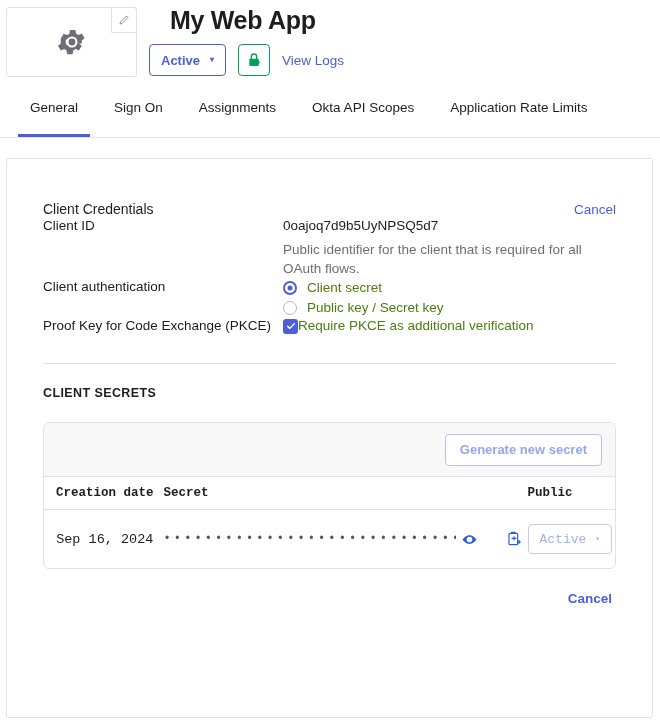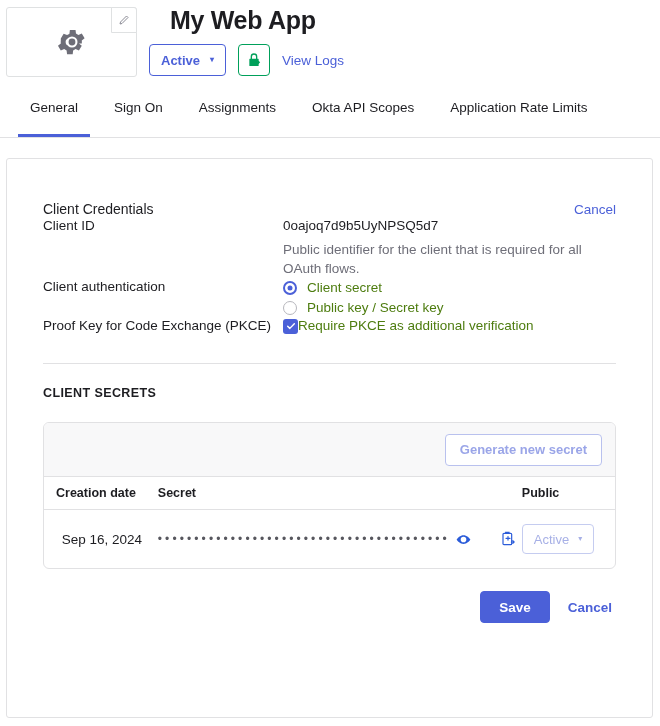--- a/index.html
+++ b/index.html
@@ -166,21 +166,21 @@
     padding-right: 13px;
   }
   .btn-generate {
     height: 32px; padding: 0 14px;
     border: 1px solid #b9c1ee; border-radius: 4px;
     background: #fff; color: #9aa5e8;
     font-family: inherit; font-size: 13px; font-weight: bold;
     cursor: default;
   }
 
-  table { width: 100%; border-collapse: collapse; }
+  table { width: 100%; border-collapse: collapse; font-family: Liberation Mono, monospace; }
   thead th {
     text-align: left;
     font-size: 12.5px; font-weight: bold; color: #1d1d21;
     padding: 9px 0 9px 0;
     border-bottom: 1px solid #e1e1e3;
     background: #fff;
   }
   th.col-date { padding-left: 12px; width: 112px; }
   th.col-secret { padding-left: 10px; }
   th.col-status { padding-left: 4px; width: 112px; }
@@ -381,17 +381,16 @@
               <span>Active</span>
               <span class="caret">▾</span>
             </span>
           </td>
         </tr>
       </tbody>
     </table>
   </div>
 
   <div class="card-footer">
-    <button class="btn-save">Save</button>
     <button class="btn-cancel-text">Cancel</button>
   </div>
 
 </div>
 
 </body></html>

